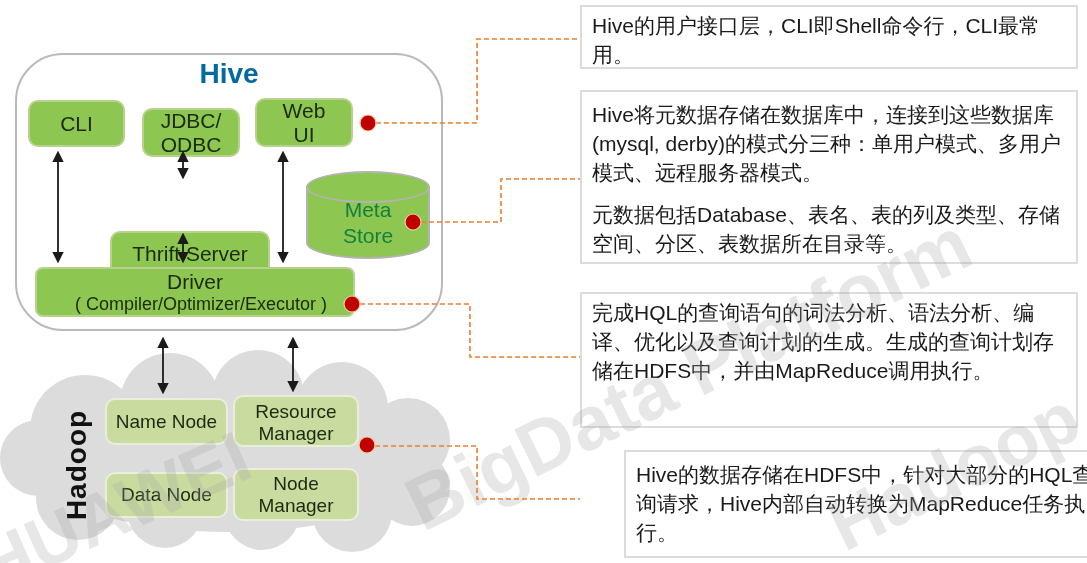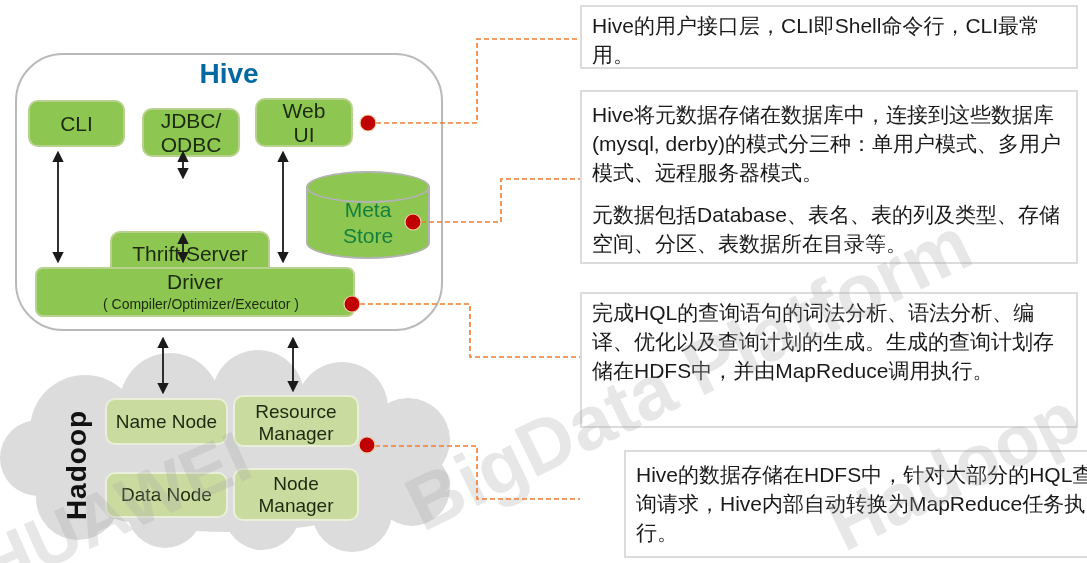--- a/index.html
+++ b/index.html
@@ -27,21 +27,21 @@
     display:flex; align-items:center; justify-content:center; text-align:center;
     font-size:21px; color:#1c2a0e; z-index:2; line-height:1.1;
   }
   .preline { white-space:pre-line; }
   .box-cli  { left:28px;  top:100px; width:97px;  height:47px; }
   .box-jdbc { left:142px; top:108px;  width:98px;  height:49px; }
   .box-web  { left:255px; top:98px;  width:98px;  height:49px; }
   .box-thrift { left:110px; top:183px; width:160px; height:46px;margin-top:48px; }
   .box-driver { left:35px; top:267px; width:320px; height:50px; flex-direction:column; border-radius:8px; }
   .driver-l1 { font-size:21px; line-height:24px; }
-  .driver-l2 { font-size:14px; line-height:21px;margin-left:12px; }
+  .driver-l2 { font-size:18px; line-height:21px;margin-left:12px; }
 
   
   .cyl { position:absolute; left:306px; top:171px; width:124px; height:88px; z-index:2; }
   .cyl-bottom {
     position:absolute; left:0; top:56px; width:100%; height:32px;
     background:#8dc650; border:2px solid #b3b3b3; border-radius:50%;
   }
   .cyl-body {
     position:absolute; left:0; top:15px; width:100%; height:57px;
     background:#8dc650; border-left:2px solid #b3b3b3; border-right:2px solid #b3b3b3;

